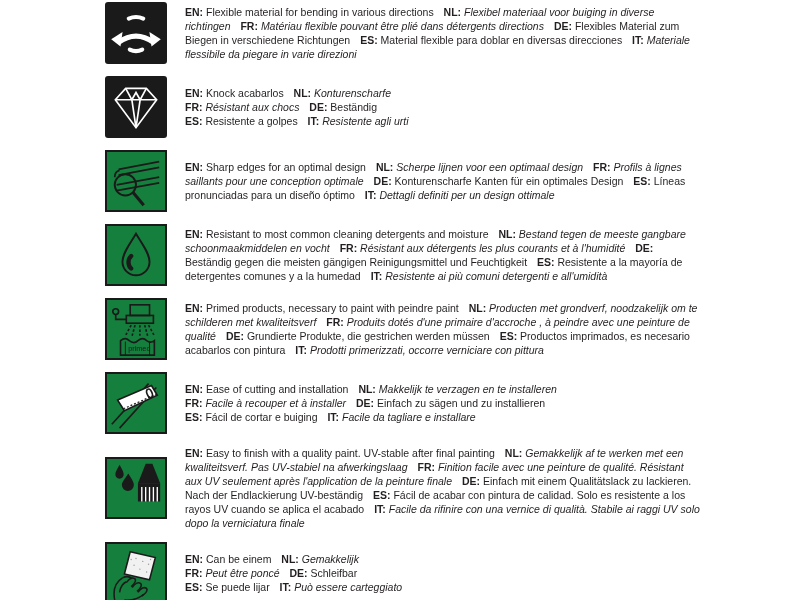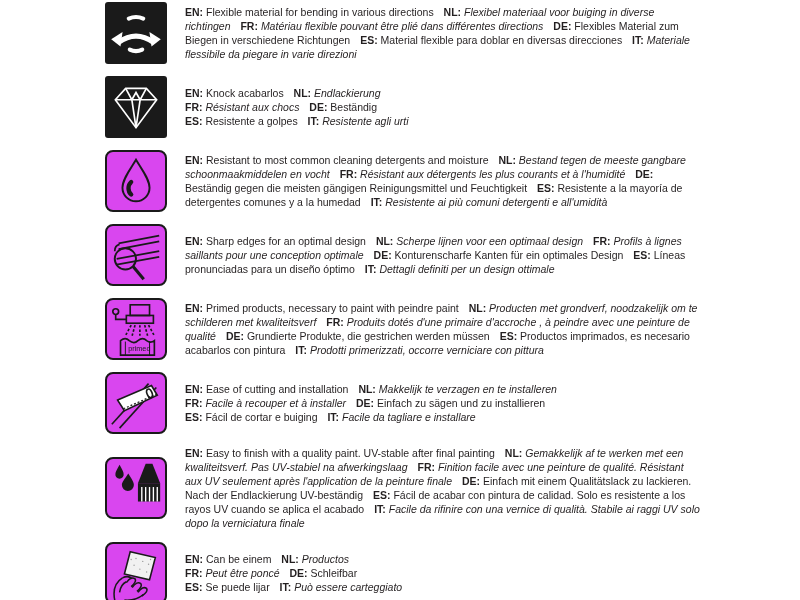--- a/index.html
+++ b/index.html
@@ -4,21 +4,21 @@
 <style>
   html,body{margin:0;padding:0;}
   body{
     width:800px;height:600px;overflow:hidden;background:#ffffff;
     font-family:"Liberation Sans",sans-serif;color:#231f20;
   }
   .sheet{padding:2px 0 0 105px;}
   .row{display:flex;align-items:center;margin-bottom:12px;}
   .icon{flex:0 0 62px;width:62px;height:62px;box-sizing:border-box;}
   .icon.filled{background:#1a1a1a;border-radius:3px;}
-  .icon.outline{background:#d946ef;border:2.5px solid #1a1a1a;border-radius:8px;}
+  .icon.outline{background:#15803d;border:2.5px solid #1a1a1a;border-radius:0;}
   .icon svg{width:100%;height:100%;display:block;}
   .text{margin:0 0 0 18px;width:516px;font-size:10.5px;line-height:14px;}
   .seg{margin-right:7px;}
   .lab{font-weight:bold;font-style:normal;}
   .txt.it{font-style:italic;}
 </style>
 </head>
 <body>
 
 <div class="sheet">
@@ -29,61 +29,44 @@
         <path d="M23,16 Q30,13 37,16" stroke="#fff" stroke-width="4" fill="none" stroke-linecap="round"></path>
         <path d="M13,39 Q30,27 47,39" stroke="#fff" stroke-width="5" fill="none"></path>
         <polygon points="6,36 17,29 15,43" fill="#fff"></polygon>
         <polygon points="54,36 43,29 45,43" fill="#fff"></polygon>
         <path d="M24,46 Q30,49 36,46" stroke="#fff" stroke-width="4" fill="none" stroke-linecap="round"></path>
       </svg>
     </div>
     <p class="text">
       <span class="seg"><b class="lab">EN:</b> <span class="txt">Flexible material for bending in various directions</span></span>
       <span class="seg"><b class="lab">NL:</b> <span class="txt it">Flexibel materiaal voor buiging in diverse richtingen</span></span>
-      <span class="seg"><b class="lab">FR:</b> <span class="txt it">Matériau flexible pouvant être plié dans différentes directions</span></span>
+      <span class="seg"><b class="lab">FR:</b> <span class="txt it">Matériau flexible pouvant être plié dans détergents directions</span></span>
       <span class="seg"><b class="lab">DE:</b> <span class="txt">Flexibles Material zum Biegen in verschiedene Richtungen</span></span>
       <span class="seg"><b class="lab">ES:</b> <span class="txt">Material flexible para doblar en diversas direcciones</span></span>
       <span class="seg"><b class="lab">IT:</b> <span class="txt it">Materiale flessibile da piegare in varie direzioni</span></span>
     </p>
   </div>
 
   <div class="row">
     <div class="icon filled">
       <svg viewBox="0 0 60 60" fill="none" stroke="#fff" stroke-width="1.6">
         <polygon points="20,12 40,12 50,23 30,50 10,23"></polygon>
         <line x1="10" y1="23" x2="50" y2="23"></line>
         <polyline points="20,12 26,23 30,50"></polyline>
         <polyline points="40,12 34,23 30,50"></polyline>
         <polyline points="26,23 30,16 34,23"></polyline>
       </svg>
     </div>
     <p class="text">
       <span class="seg"><b class="lab">EN:</b> <span class="txt">Knock acabarlos</span></span>
-      <span class="seg"><b class="lab">NL:</b> <span class="txt it">Endlackierung</span></span><br>
+      <span class="seg"><b class="lab">NL:</b> <span class="txt it">Konturenscharfe</span></span><br>
       <span class="seg"><b class="lab">FR:</b> <span class="txt it">Résistant aux chocs</span></span>
       <span class="seg"><b class="lab">DE:</b> <span class="txt">Beständig</span></span><br>
       <span class="seg"><b class="lab">ES:</b> <span class="txt">Resistente a golpes</span></span>
       <span class="seg"><b class="lab">IT:</b> <span class="txt it">Resistente agli urti</span></span>
-    </p>
-  </div>
-
-  <div class="row">
-    <div class="icon outline">
-      <svg viewBox="0 0 60 60" fill="none" stroke="#1a1a1a" stroke-width="2">
-        <path d="M30,8 C36,18 44,28 44,37 A14,14 0 1 1 16,37 C16,28 24,18 30,8 Z"></path>
-        <path d="M25,31 A9,9 0 0 0 25,44" stroke-width="4.5" stroke-linecap="round"></path>
-      </svg>
-    </div>
-    <p class="text">
-      <span class="seg"><b class="lab">EN:</b> <span class="txt">Resistant to most common cleaning detergents and moisture</span></span>
-      <span class="seg"><b class="lab">NL:</b> <span class="txt it">Bestand tegen de meeste gangbare schoonmaakmiddelen en vocht</span></span>
-      <span class="seg"><b class="lab">FR:</b> <span class="txt it">Résistant aux détergents les plus courants et à l'humidité</span></span>
-      <span class="seg"><b class="lab">DE:</b> <span class="txt">Beständig gegen die meisten gängigen Reinigungsmittel und Feuchtigkeit</span></span>
-      <span class="seg"><b class="lab">ES:</b> <span class="txt">Resistente a la mayoría de detergentes comunes y a la humedad</span></span>
-      <span class="seg"><b class="lab">IT:</b> <span class="txt it">Resistente ai più comuni detergenti e all'umidità</span></span>
     </p>
   </div>
 
   <div class="row">
     <div class="icon outline">
       <svg viewBox="0 0 60 60" fill="none" stroke="#1a1a1a" stroke-width="2">
         <path d="M13,19 Q8,20 8,26" stroke-width="1.8"></path>
         <line x1="12" y1="18" x2="54" y2="10" stroke-width="1.8"></line>
         <line x1="12" y1="24" x2="54" y2="16" stroke-width="1.8"></line>
         <line x1="10" y1="34" x2="54" y2="26" stroke-width="1.8"></line>
@@ -92,20 +75,37 @@
         <line x1="27" y1="42" x2="38" y2="55" stroke-width="3.2"></line>
       </svg>
     </div>
     <p class="text">
       <span class="seg"><b class="lab">EN:</b> <span class="txt">Sharp edges for an optimal design</span></span>
       <span class="seg"><b class="lab">NL:</b> <span class="txt it">Scherpe lijnen voor een optimaal design</span></span>
       <span class="seg"><b class="lab">FR:</b> <span class="txt it">Profils à lignes saillants pour une conception optimale</span></span>
       <span class="seg"><b class="lab">DE:</b> <span class="txt">Konturenscharfe Kanten für ein optimales Design</span></span>
       <span class="seg"><b class="lab">ES:</b> <span class="txt">Líneas pronunciadas para un diseño óptimo</span></span>
       <span class="seg"><b class="lab">IT:</b> <span class="txt it">Dettagli definiti per un design ottimale</span></span>
+    </p>
+  </div>
+
+  <div class="row">
+    <div class="icon outline">
+      <svg viewBox="0 0 60 60" fill="none" stroke="#1a1a1a" stroke-width="2">
+        <path d="M30,8 C36,18 44,28 44,37 A14,14 0 1 1 16,37 C16,28 24,18 30,8 Z"></path>
+        <path d="M25,31 A9,9 0 0 0 25,44" stroke-width="4.5" stroke-linecap="round"></path>
+      </svg>
+    </div>
+    <p class="text">
+      <span class="seg"><b class="lab">EN:</b> <span class="txt">Resistant to most common cleaning detergents and moisture</span></span>
+      <span class="seg"><b class="lab">NL:</b> <span class="txt it">Bestand tegen de meeste gangbare schoonmaakmiddelen en vocht</span></span>
+      <span class="seg"><b class="lab">FR:</b> <span class="txt it">Résistant aux détergents les plus courants et à l'humidité</span></span>
+      <span class="seg"><b class="lab">DE:</b> <span class="txt">Beständig gegen die meisten gängigen Reinigungsmittel und Feuchtigkeit</span></span>
+      <span class="seg"><b class="lab">ES:</b> <span class="txt">Resistente a la mayoría de detergentes comunes y a la humedad</span></span>
+      <span class="seg"><b class="lab">IT:</b> <span class="txt it">Resistente ai più comuni detergenti e all'umidità</span></span>
     </p>
   </div>
 
   <div class="row">
     <div class="icon outline">
       <svg viewBox="0 0 60 60" fill="none" stroke="#1a1a1a" stroke-width="1.7">
         <circle cx="9" cy="12" r="3"></circle>
         <polyline points="9,15 9,20 20,20"></polyline>
         <rect x="24" y="5" width="20" height="11"></rect>
         <rect x="20" y="16" width="28" height="8"></rect>
@@ -196,21 +196,21 @@
         <path d="M16,35 q6,-3 10,1"></path>
         <path d="M20,40 q5,-7 9,-4 q2,3 -4,8"></path>
         <path d="M26,45 q5,-7 9,-4 q2,3 -4,8"></path>
         <path d="M32,50 q5,-7 9,-4 q2,3 -5,8"></path>
         <path d="M13,50 q1,-8 7,-11"></path>
         <path d="M18,58 q12,1 20,-6"></path>
       </svg>
     </div>
     <p class="text">
       <span class="seg"><b class="lab">EN:</b> <span class="txt">Can be einem</span></span>
-      <span class="seg"><b class="lab">NL:</b> <span class="txt it">Productos</span></span><br>
+      <span class="seg"><b class="lab">NL:</b> <span class="txt it">Gemakkelijk</span></span><br>
       <span class="seg"><b class="lab">FR:</b> <span class="txt it">Peut être poncé</span></span>
       <span class="seg"><b class="lab">DE:</b> <span class="txt">Schleifbar</span></span><br>
       <span class="seg"><b class="lab">ES:</b> <span class="txt">Se puede lijar</span></span>
       <span class="seg"><b class="lab">IT:</b> <span class="txt it">Può essere carteggiato</span></span>
     </p>
   </div>
 
 </div>
 
 </body></html>

